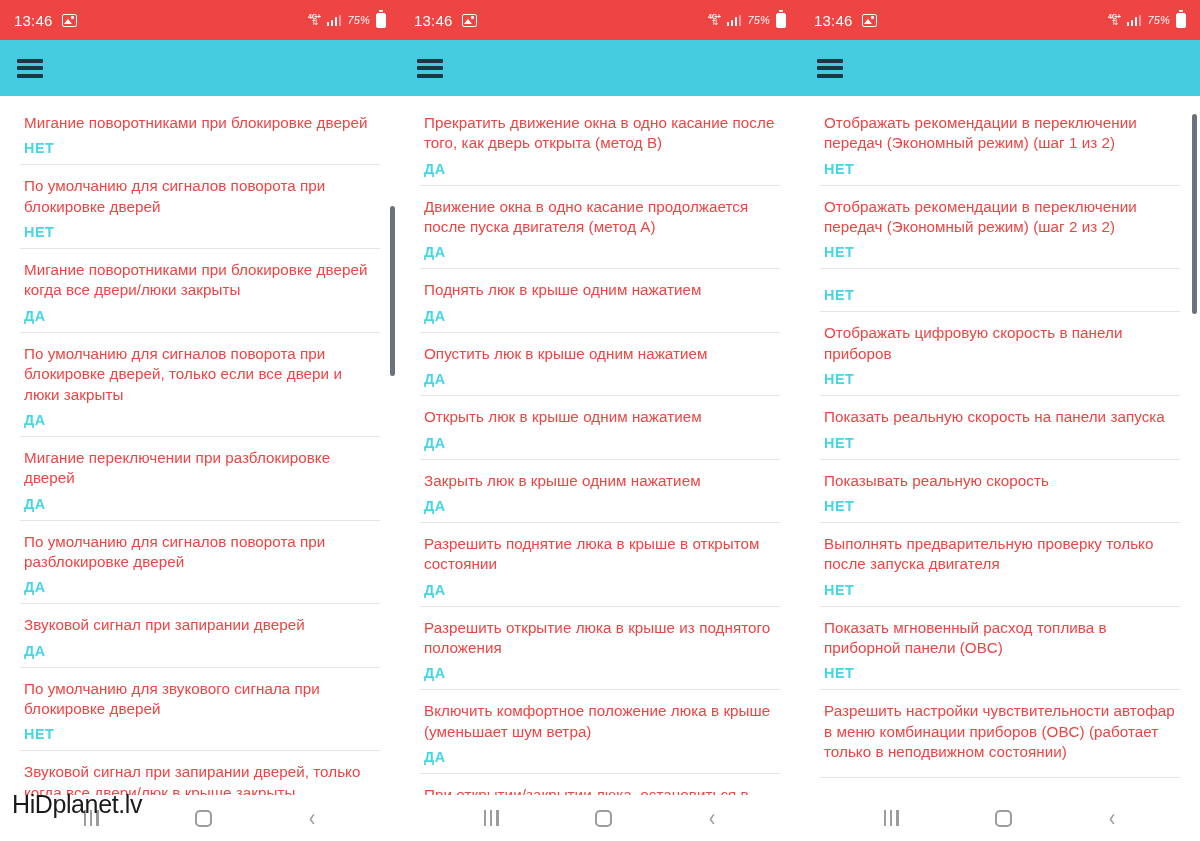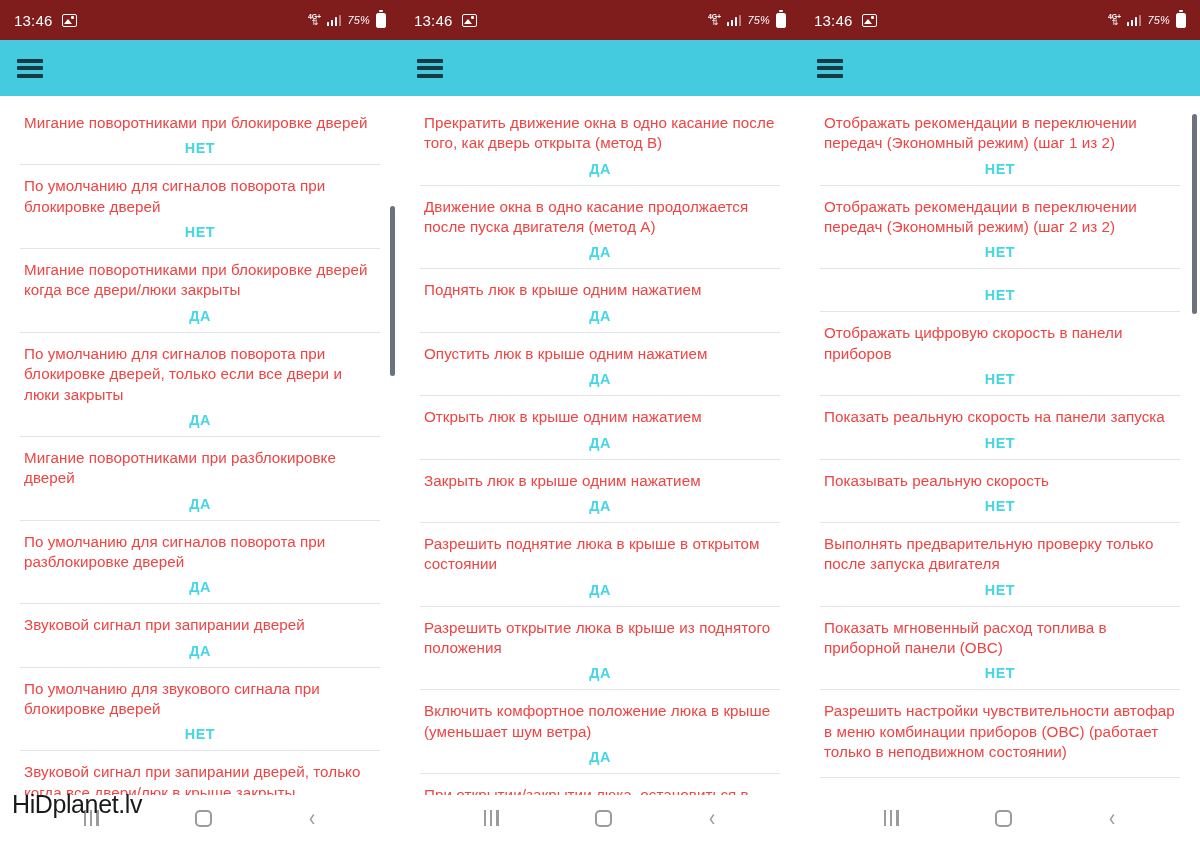--- a/index.html
+++ b/index.html
@@ -19,21 +19,21 @@
     width: 400px; height: 841px;
     background: #ffffff;
     display: flex; flex-direction: column;
     overflow: hidden;
   }
   .phone.mid { width: 400px; }
 
   
   .statusbar {
     height: 40px; flex: 0 0 40px;
-    background: #7f1d1d;
+    background: #ef4444;
     color: #ffffff;
     display: flex; align-items: center;
     padding: 0 14px;
     font-size: 15px;
     letter-spacing: .2px;
   }
   .sb-left { display: flex; align-items: center; gap: 9px; }
   .sb-clock { font-size: 15px; color:#fff; }
   .sb-right { margin-left: auto; display: flex; align-items: center; gap: 6px; }
   .img-icon {
@@ -92,21 +92,21 @@
     padding: 11px 24px 9px 24px;
   }
   .row .label {
     color: #ef4444;
     font-size: 15.2px;
     line-height: 1.34;
     letter-spacing: .05px;
   }
   .row .value {
     margin-top: 7px;
-    text-align: center;
+    text-align: left;
     color: #45d6e3;
     font-size: 14.4px;
     font-weight: 700;
     letter-spacing: .5px;
   }
   .row::after {
     content:"";
     position:absolute; left: 20px; right: 20px; bottom: 0;
     height: 1px; background: #e3e3e8;
   }
@@ -193,21 +193,21 @@
           </div>
           <div class="row">
             <div class="label">Мигание поворотниками при блокировке дверей когда все двери/люки закрыты</div>
             <div class="value">ДА</div>
           </div>
           <div class="row">
             <div class="label">По умолчанию для сигналов поворота при блокировке дверей, только если все двери и люки закрыты</div>
             <div class="value">ДА</div>
           </div>
           <div class="row">
-            <div class="label">Мигание поворотниками при разблокировке дверей</div>
+            <div class="label">Мигание переключении при разблокировке дверей</div>
             <div class="value">ДА</div>
           </div>
           <div class="row">
             <div class="label">По умолчанию для сигналов поворота при разблокировке дверей</div>
             <div class="value">ДА</div>
           </div>
           <div class="row">
             <div class="label">Звуковой сигнал при запирании дверей</div>
             <div class="value">ДА</div>
           </div>

